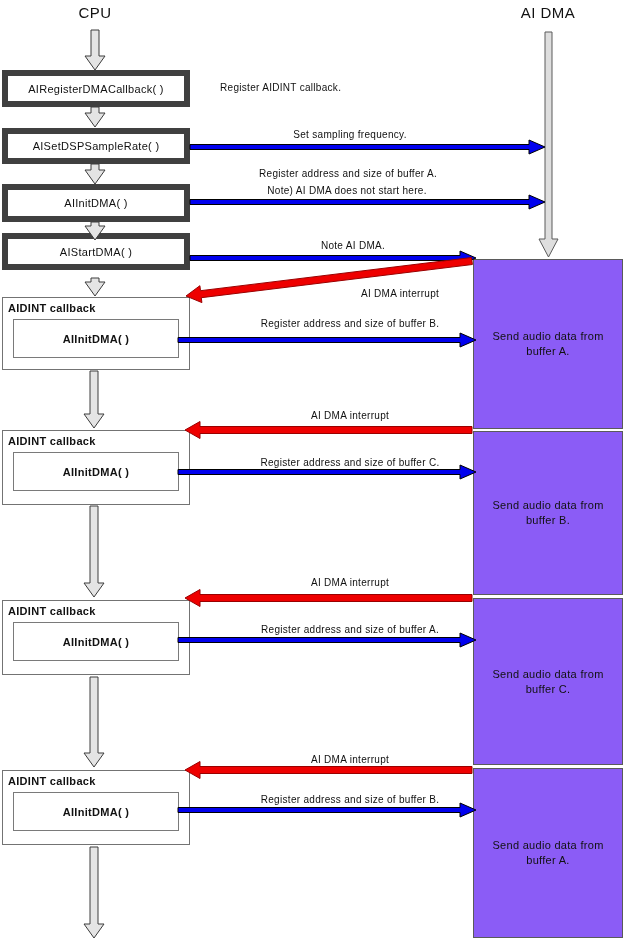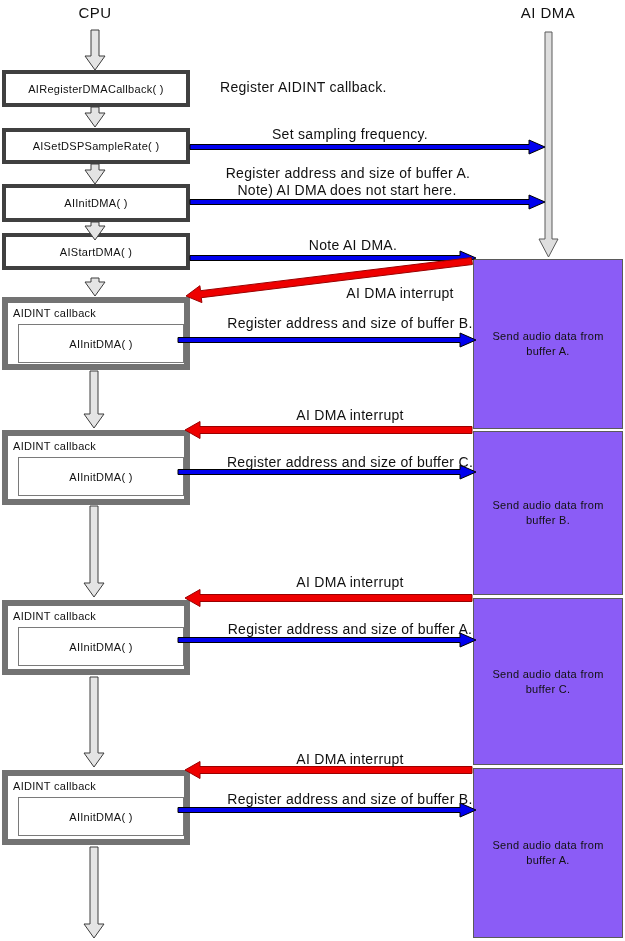--- a/index.html
+++ b/index.html
@@ -1,30 +1,30 @@
 <!DOCTYPE html>
 <html><head>
 <meta charset="utf-8">
 <style>
   html,body{margin:0;padding:0;background:#fff;}
   #stage{
     position:relative;width:625px;height:941px;background:#ffffff;
     font-family:"Liberation Sans",sans-serif;color:#111;overflow:hidden;
   }
-  .lbl{position:absolute;font-size:14px;letter-spacing:0.3px;white-space:nowrap;line-height:13px;padding-left:20px;}
+  .lbl{position:absolute;font-size:10px;letter-spacing:0.3px;white-space:nowrap;line-height:13px;padding-left:20px;}
   .lbl.center{transform:translateX(-50%);}
   .lane-title{position:absolute;font-size:15px;letter-spacing:0.5px;transform:translateX(-50%);white-space:nowrap;}
   .fnbox{
-    position:absolute;left:2px;width:188px;background:#fff;border:4px solid #404040;
+    position:absolute;left:2px;width:188px;background:#fff;border:6px solid #404040;
     display:flex;align-items:center;justify-content:center;font-size:11px;letter-spacing:0.3px;
     box-sizing:border-box;z-index:2;
   }
   .cbbox{
-    position:absolute;left:2px;width:188px;background:#fff;border:6px solid #737373;
-    box-sizing:border-box;z-index:2;font-size:11px;letter-spacing:0.3px;
+    position:absolute;left:2px;width:188px;background:#fff;border:1px solid #737373;
+    box-sizing:border-box;z-index:2;font-size:11px;letter-spacing:0.3px;font-weight:bold;
   }
   .cbbox .cb-label{position:absolute;left:5px;top:4px;}
   .cbbox .innerbox{
     position:absolute;left:10px;top:21px;width:166px;height:39px;border:1px solid #7a7a7a;
     display:flex;align-items:center;justify-content:center;background:#fff;box-sizing:border-box;
   }
   .dmabox{
     position:absolute;left:473px;width:150px;background:#8b5cf6;border:1px solid #5a5a5a;
     display:flex;flex-direction:column;align-items:center;justify-content:center;
     font-size:11px;letter-spacing:0.3px;line-height:15px;text-align:center;

